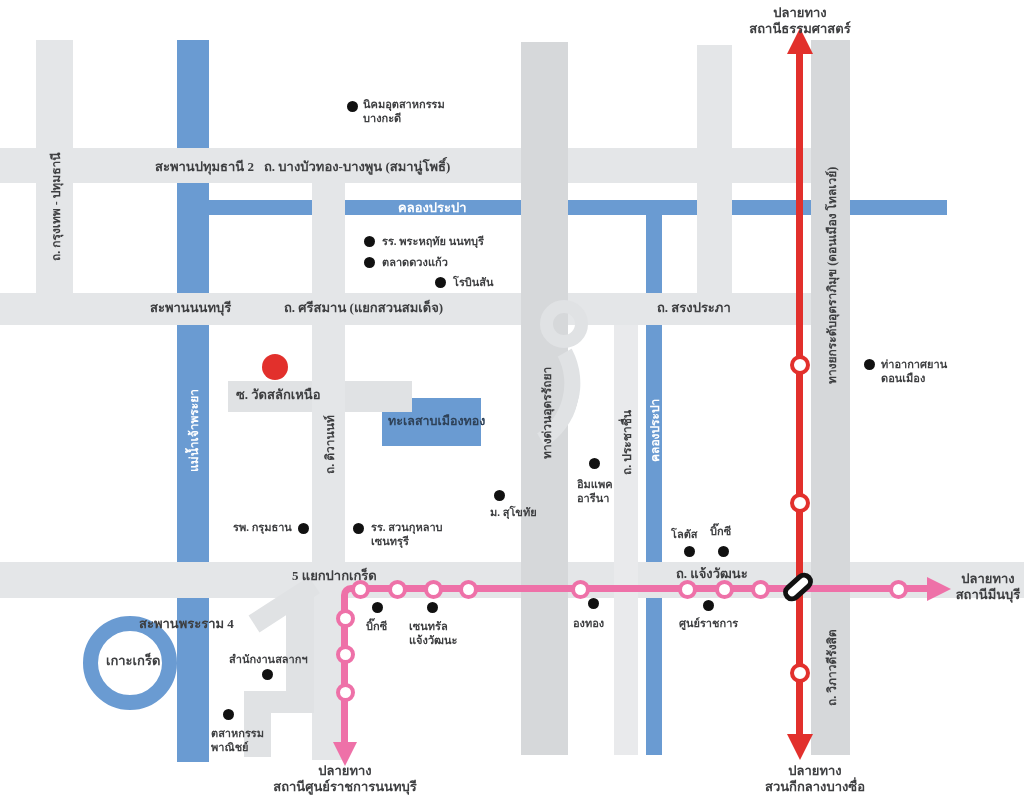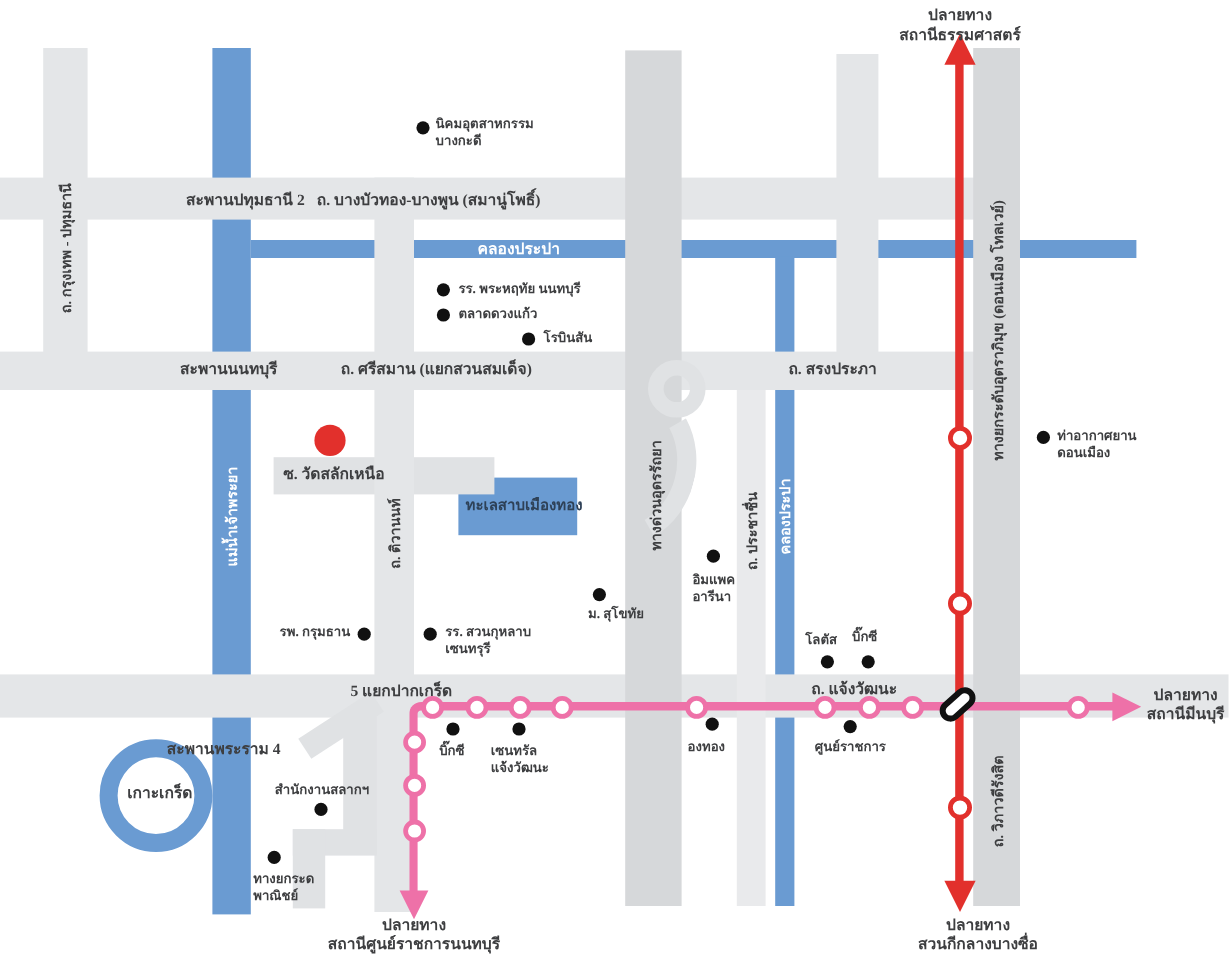--- a/index.html
+++ b/index.html
@@ -167,21 +167,21 @@
       <div class="poi-dot" style="left: 702.5px; top: 599.5px;"></div>
       <div class="poi-label" style="left: 679px; top: 616px;">
         <div>ศูนย์ราชการ</div>
       </div>
       <div class="poi-dot" style="left: 261.5px; top: 668.5px;"></div>
       <div class="poi-label" style="left: 229px; top: 652px;">
         <div>สำนักงานสลากฯ</div>
       </div>
       <div class="poi-dot" style="left: 222.5px; top: 708.5px;"></div>
       <div class="poi-label" style="left: 211px; top: 726px;">
-        <div>ทางยกระด</div>
+        <div>ตสาหกรรม</div>
         <div>พาณิชย์</div>
       </div>
       <div class="red-station" style="left: 790px; top: 355px;"></div>
       <div class="red-station" style="left: 790px; top: 493px;"></div>
       <div class="red-station" style="left: 790px; top: 663px;"></div>
       <div class="pink-station" style="left: 350.5px; top: 579.5px;"></div>
       <div class="pink-station" style="left: 387.5px; top: 579.5px;"></div>
       <div class="pink-station" style="left: 423.5px; top: 579.5px;"></div>
       <div class="pink-station" style="left: 458.5px; top: 579.5px;"></div>
       <div class="pink-station" style="left: 570.5px; top: 579.5px;"></div>

